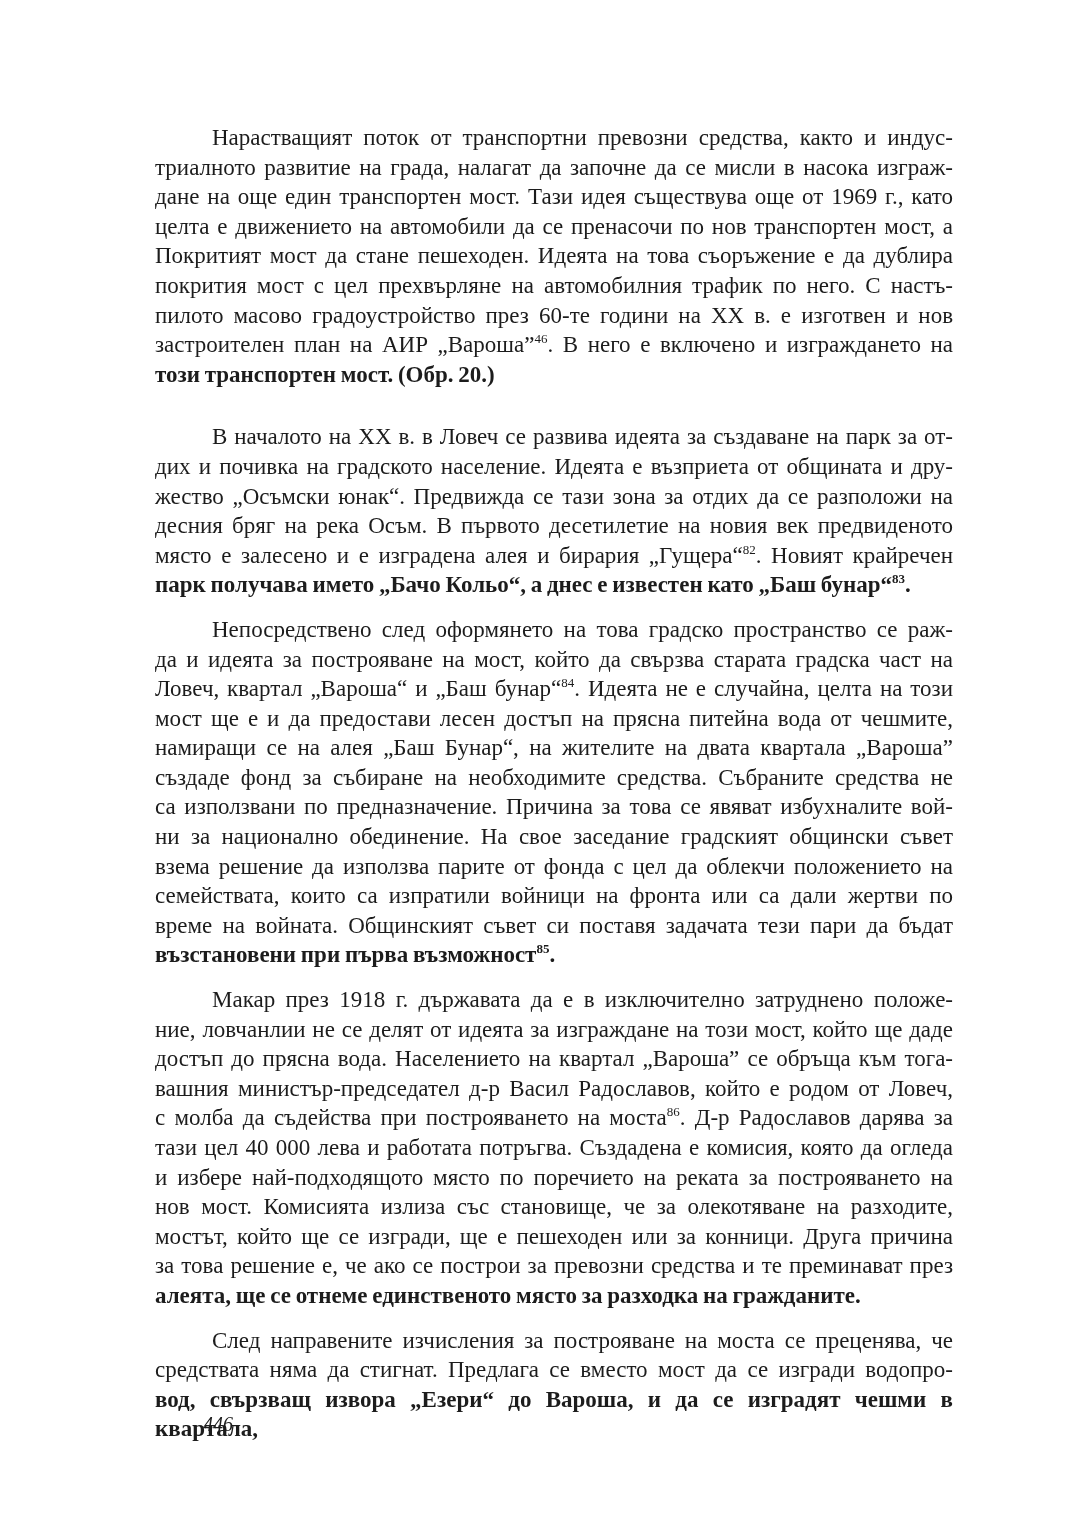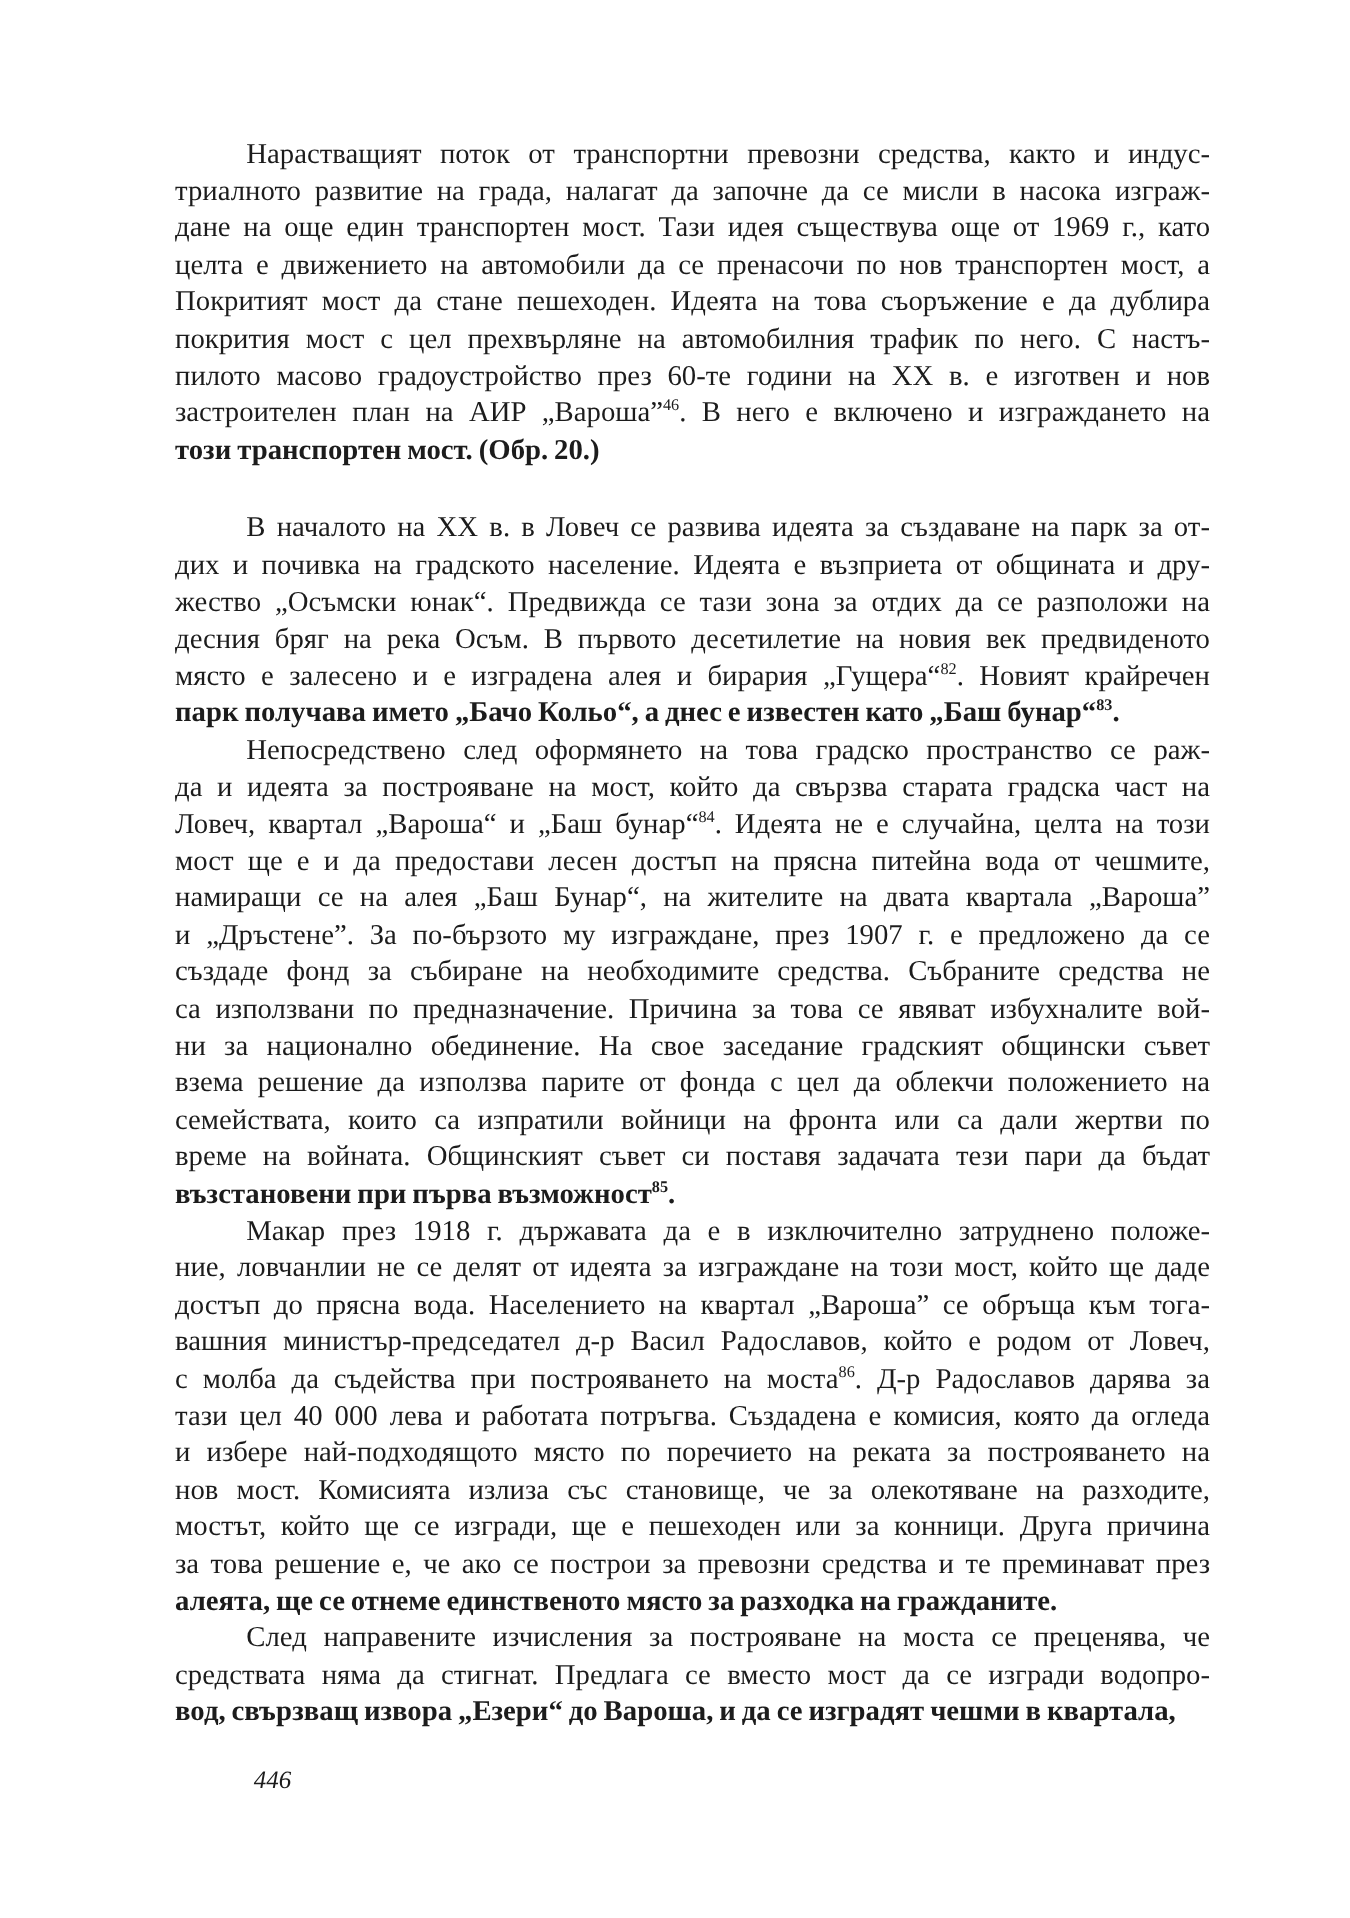--- a/index.html
+++ b/index.html
@@ -20,21 +20,21 @@
     color: #1c1c1c;
     overflow: hidden;
   }
   .text-block {
     position: absolute;
     left: 140px;
     top: 108px;
     width: 828px;
   }
   .para {
-    margin: 0;
+    margin: 15px;
   }
   .para.gap-after {
     margin-bottom: 33px;
   }
   .line {
     font-size: 23px;
     line-height: 29.6px;
     height: 29.6px;
     text-align: justify;
     text-align-last: justify;
@@ -87,21 +87,20 @@
         <div class="line">десния бряг на река Осъм. В първото десетилетие на новия век предвиденото</div>
         <div class="line">място е залесено и е изградена алея и бирария „Гущера“<sup class="fn">82</sup>. Новият крайречен</div>
         <div class="line plast">парк получава името „Бачо Кольо“, а днес е известен като „Баш бунар“<sup class="fn">83</sup>.</div>
       </div>
       <div class="para">
         <div class="line first">Непосредствено след оформянето на това градско пространство се раж-</div>
         <div class="line">да и идеята за построяване на мост, който да свързва старата градска част на</div>
         <div class="line">Ловеч, квартал „Вароша“ и „Баш бунар“<sup class="fn">84</sup>. Идеята не е случайна, целта на този</div>
         <div class="line">мост ще е и да предостави лесен достъп на прясна питейна вода от чешмите,</div>
         <div class="line">намиращи се на алея „Баш Бунар“, на жителите на двата квартала „Вароша”</div>
-        <div class="line">и „Дръстене”. За по-бързото му изграждане, през 1907 г. е предложено да се</div>
         <div class="line">създаде фонд за събиране на необходимите средства. Събраните средства не</div>
         <div class="line">са използвани по предназначение. Причина за това се явяват избухналите вой-</div>
         <div class="line">ни за национално обединение. На свое заседание градският общински съвет</div>
         <div class="line">взема решение да използва парите от фонда с цел да облекчи положението на</div>
         <div class="line">семействата, които са изпратили войници на фронта или са дали жертви по</div>
         <div class="line">време на войната. Общинският съвет си поставя задачата тези пари да бъдат</div>
         <div class="line plast">възстановени при първа възможност<sup class="fn">85</sup>.</div>
       </div>
       <div class="para">
         <div class="line first">Макар през 1918 г. държавата да е в изключително затруднено положе-</div>

